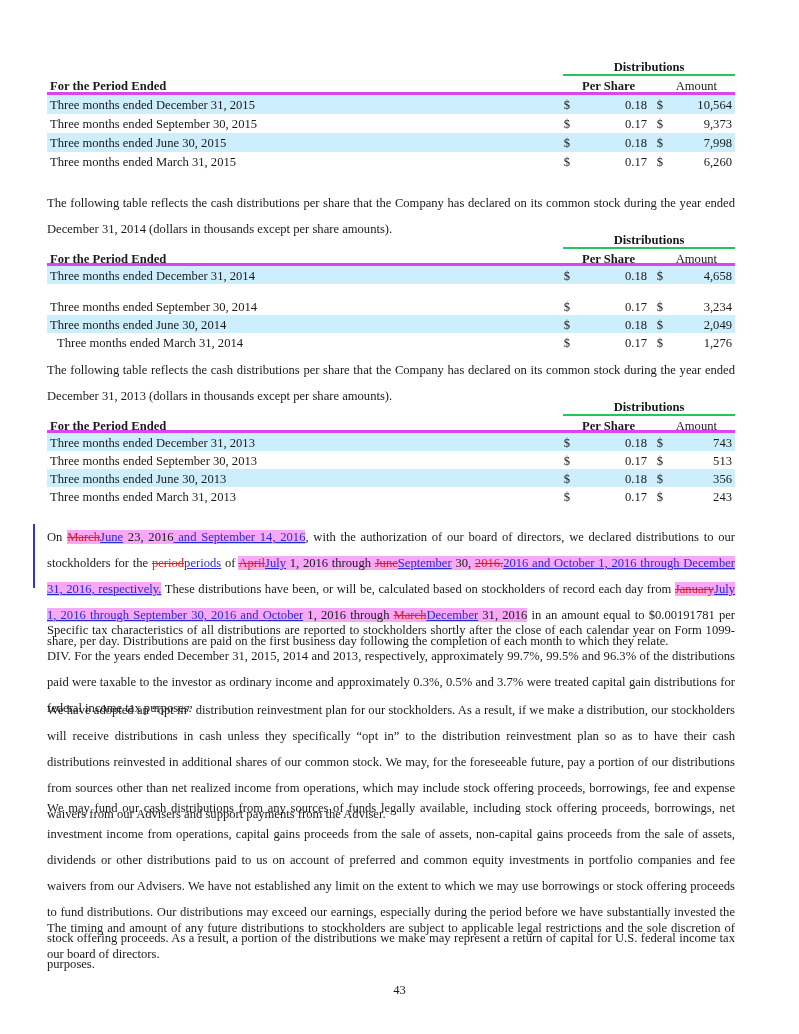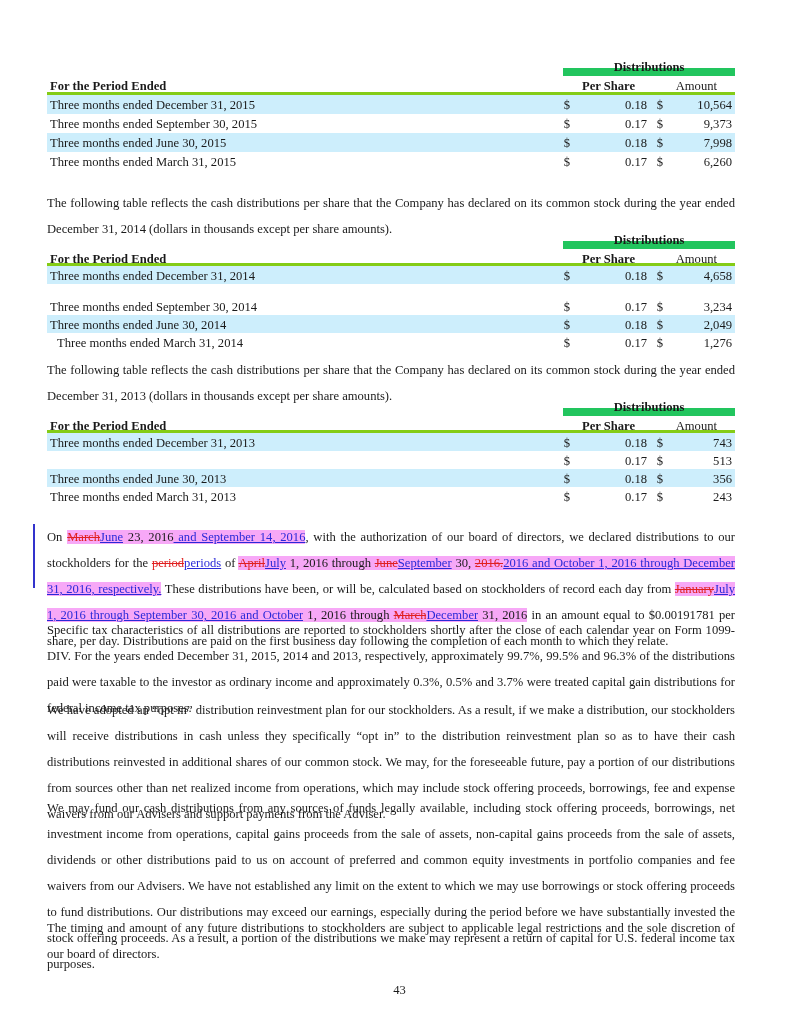--- a/index.html
+++ b/index.html
@@ -12,23 +12,23 @@
     line-height: 18px;
     overflow: hidden;
   }
 
   
   .dist-table { position: absolute; left: 47px; width: 688px; }
   .dist-table .hdr-row { position: relative; height: 18px; }
   .dist-table .group-hdr {
     position: absolute; right: 0; width: 172px; top: 0; height: 18px;
     text-align: center; font-weight: bold;
-    border-bottom: 8px solid #22c55e;
+    border-bottom: 2px solid #22c55e;
   }
-  .dist-table .col-hdr-row { position: relative; height: 19px; border-bottom: 3px solid #84cc16; }
+  .dist-table .col-hdr-row { position: relative; height: 19px; border-bottom: 3px solid #d946ef; }
   .dist-table .col-hdr-row .period-hdr { position: absolute; left: 3px; top: 1px; font-weight: bold; }
   .dist-table .col-hdr-row .ps-hdr { position: absolute; right: 100px; top: 1px; font-weight: bold; }
   .dist-table .col-hdr-row .amt-hdr { position: absolute; right: 18px; top: 1px; font-weight: normal; }
   .dist-table .row { position: relative; height: 19px; }
   .dist-table .row.shaded { background: #cdeefc; }
   .dist-table .row .label { position: absolute; left: 3px; top: 1px; }
   .dist-table .row .cur1 { position: absolute; right: 165px; top: 1px; }
   .dist-table .row .ps { position: absolute; right: 88px; top: 1px; }
   .dist-table .row .cur2 { position: absolute; right: 72px; top: 1px; }
   .dist-table .row .amt { position: absolute; right: 3px; top: 1px; }
@@ -144,20 +144,21 @@
     <span class="amt-hdr">Amount</span>
   </div>
   <div class="row shaded" style="height:18px;">
     <span class="label">Three months ended December 31, 2013</span>
     <span class="cur1">$</span>
     <span class="ps">0.18</span>
     <span class="cur2">$</span>
     <span class="amt">743</span>
   </div>
   <div class="row" style="height:18px;">
+    <span class="label">Three months ended September 30, 2013</span>
     <span class="cur1">$</span>
     <span class="ps">0.17</span>
     <span class="cur2">$</span>
     <span class="amt">513</span>
   </div>
   <div class="row shaded" style="height:18px;">
     <span class="label">Three months ended June 30, 2013</span>
     <span class="cur1">$</span>
     <span class="ps">0.18</span>
     <span class="cur2">$</span>

